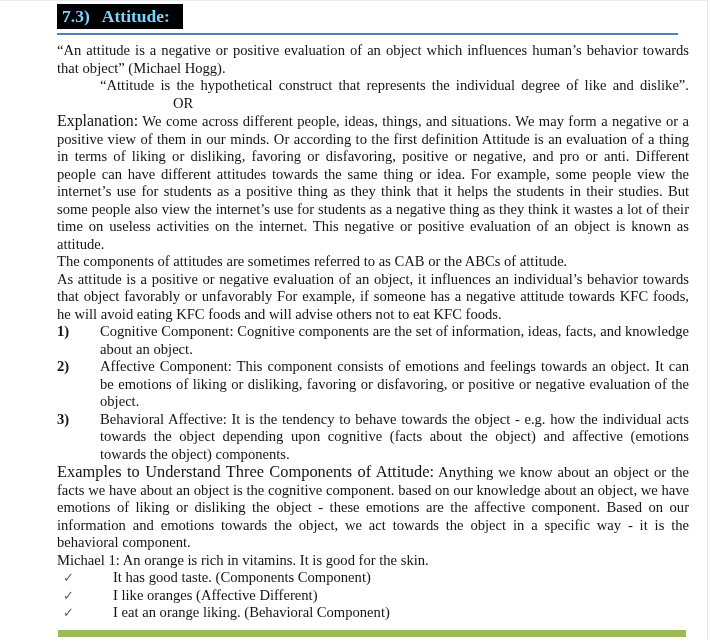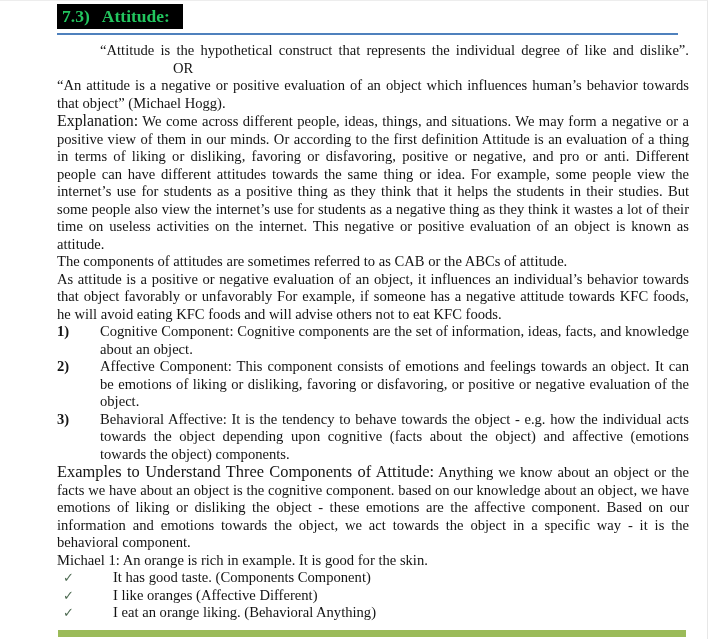--- a/index.html
+++ b/index.html
@@ -13,21 +13,21 @@
     font-family:"Liberation Serif", serif;
     font-size:14.6px;
     line-height:17.5px;
     color:#141414;
     overflow:hidden;
   }
   .content{padding:3px 18px 0 57px;}
   .heading-box{
     display:inline-block;
     background:#000000;
-    color:#22c55e;
+    color:#7dd3fc;
     font-weight:700;
     font-size:17.5px;
     line-height:1.05;
     padding:3px 13px 4px 5px;
     white-space:pre;
   }
   .blue-rule{
     width:621px;height:0;
     border-top:2.5px solid #4f81bd;
     margin-top:4px;
@@ -64,23 +64,23 @@
 <body>
 
 <div class="page">
   <div class="content">
 
     <div>
       <span class="heading-box">7.3)   Attitude:</span>
     </div>
     <div class="blue-rule"></div>
 
+    <p class="para">“An attitude is a negative or positive evaluation of an object which influences human’s behavior towards that object” (Michael Hogg).</p>
+
     <p class="para indent-first"><span>“Attitude is the hypothetical construct that represents the individual degree of like and dislike”.</span><span class="or-spacer"></span><span>OR</span></p>
-
-    <p class="para">“An attitude is a negative or positive evaluation of an object which influences human’s behavior towards that object” (Michael Hogg).</p>
 
     <p class="para"><b class="lbl expl-lbl">Explanation:</b><span> We come across different people, ideas, things, and situations. We may form a negative or a positive view of them in our minds. Or according to the first definition Attitude is an evaluation of a thing in terms of liking or disliking, favoring or disfavoring, positive or negative, and pro or anti.  Different people can have different attitudes towards the same thing or idea. For example, some people view the internet’s use for students as a positive thing as they think that it helps the students in their studies. But some people also view the internet’s use for students as a negative thing as they think it wastes a lot of their time on useless activities on the internet. This negative or positive evaluation of an object is known as attitude.</span></p>
 
     <p class="para gap-before">The components of attitudes are sometimes referred to as CAB or the ABCs of attitude.</p>
 
     <p class="para">As attitude is a positive or negative evaluation of an object, it influences an individual’s behavior towards that object favorably or unfavorably For example, if someone has a negative attitude towards KFC foods, he will avoid eating KFC foods and will advise others not to eat KFC foods.</p>
 
     <div class="list-row">
       <span class="num">1)</span>
       <div class="list-body"><b class="lbl">Cognitive Component</b><span>: Cognitive components are the set of information, ideas, facts, and knowledge about an object.</span></div>
@@ -91,33 +91,33 @@
       <div class="list-body"><b class="lbl">Affective Component:</b><span> This component consists of emotions and feelings towards an object. It can be emotions of liking or disliking, favoring or disfavoring, or positive or negative evaluation of the object.</span></div>
     </div>
 
     <div class="list-row">
       <span class="num">3)</span>
       <div class="list-body"><b class="lbl">Behavioral Affective:</b><span> It is the tendency to behave towards the object - e.g. how the individual acts towards the object depending upon cognitive (facts about the object) and affective (emotions towards the object) components.</span></div>
     </div>
 
     <p class="para"><b class="lbl big-lbl">Examples to Understand Three Components of Attitude:</b><span> Anything we know about an object or the facts we have about an object is the cognitive component.  based on our knowledge about an object, we have emotions of liking or disliking the object - these emotions are the affective component. Based on our information and emotions towards the object, we act towards the object in a specific way - it is the behavioral component.</span></p>
 
-    <p class="para"><b class="lbl">Michael 1:</b><span> An orange is rich in example. It is good for the skin.</span></p>
+    <p class="para"><b class="lbl">Michael 1:</b><span> An orange is rich in vitamins. It is good for the skin.</span></p>
 
     <div class="check-row">
       <span class="check">✓</span>
       <div class="check-body"><span>It has good taste. </span><b class="lbl">(Components Component)</b></div>
     </div>
 
     <div class="check-row">
       <span class="check">✓</span>
       <div class="check-body"><span>I like oranges </span><b class="lbl">(Affective Different)</b></div>
     </div>
 
     <div class="check-row">
       <span class="check">✓</span>
-      <div class="check-body"><span>I eat an orange liking. </span><b class="lbl">(Behavioral Anything)</b></div>
+      <div class="check-body"><span>I eat an orange liking. </span><b class="lbl">(Behavioral Component)</b></div>
     </div>
 
   </div>
 
   <div class="green-bar"></div>
 </div>
 
 </body></html>

